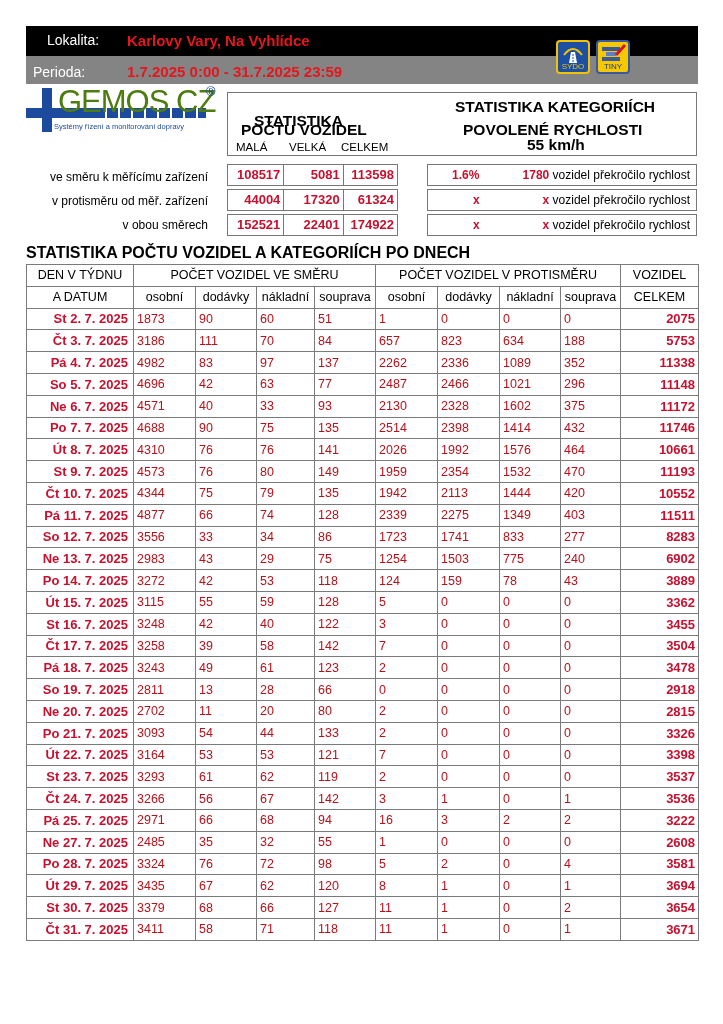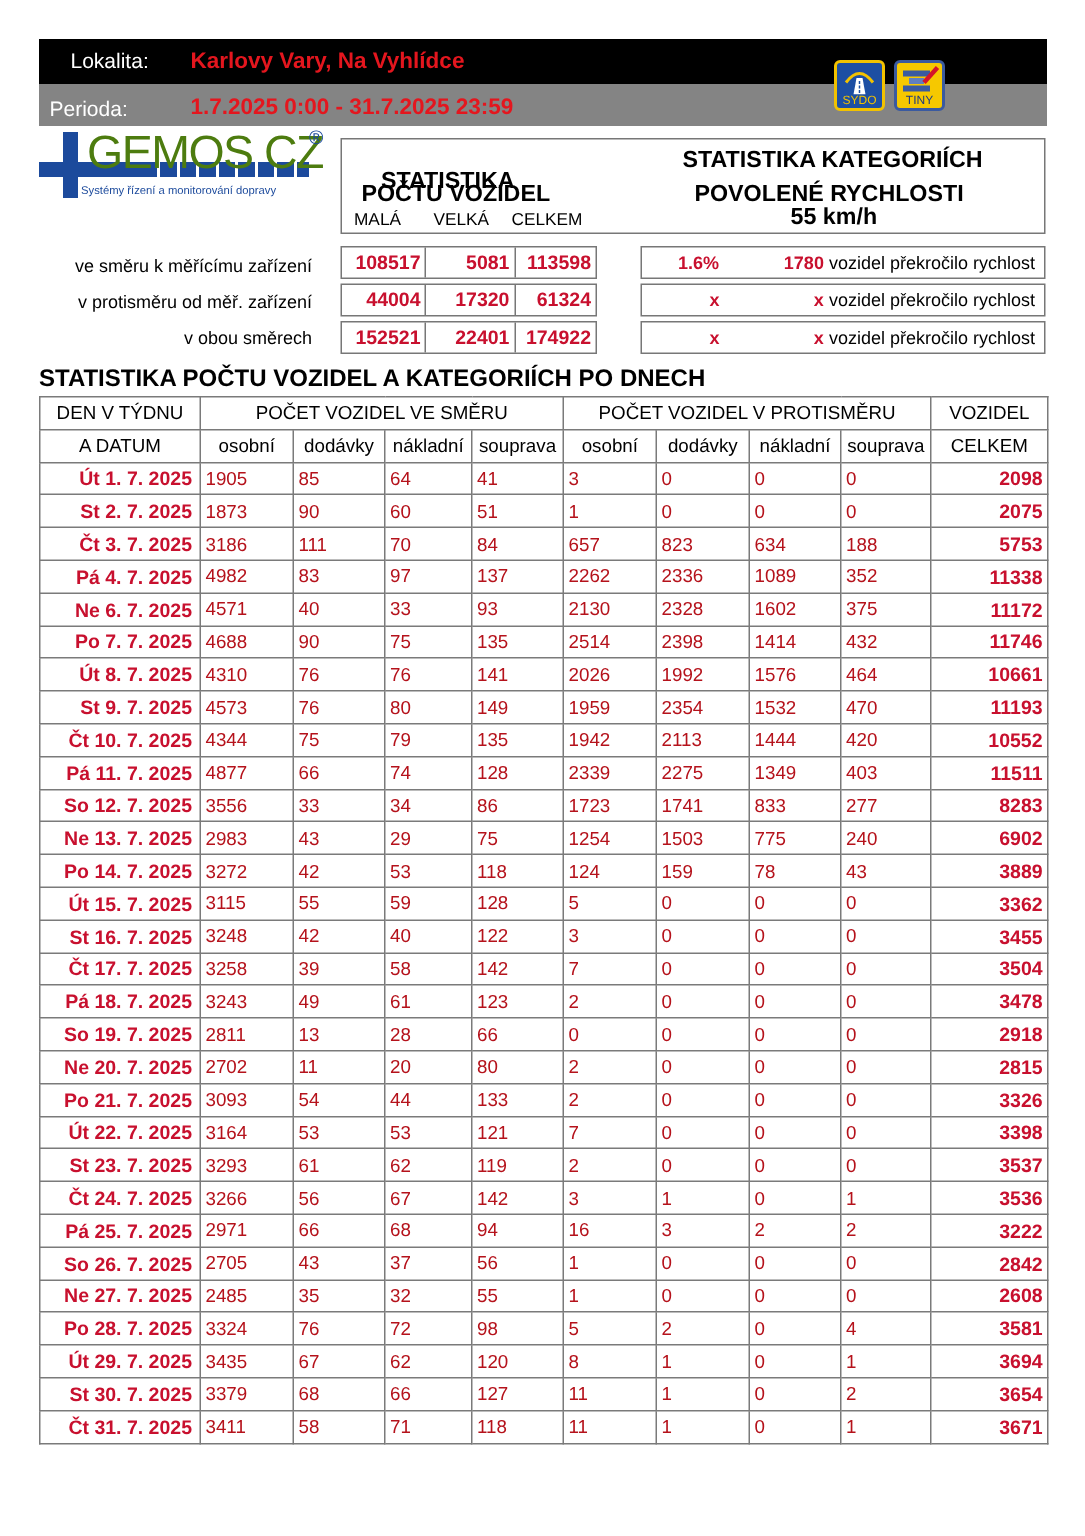--- a/index.html
+++ b/index.html
@@ -144,32 +144,20 @@
       <th>souprava</th>
       <th>osobní</th>
       <th>dodávky</th>
       <th>nákladní</th>
       <th>souprava</th>
       <th>CELKEM</th>
     </tr>
   </thead>
   <tbody id="daily-body">
       <tr>
-        <td class="day">Út  1. 7. 2025</td>
-        <td>1905</td>
-        <td>85</td>
-        <td>64</td>
-        <td>41</td>
-        <td>3</td>
-        <td>0</td>
-        <td>0</td>
-        <td>0</td>
-        <td class="tot">2098</td>
-      </tr>
-      <tr>
         <td class="day">St  2. 7. 2025</td>
         <td>1873</td>
         <td>90</td>
         <td>60</td>
         <td>51</td>
         <td>1</td>
         <td>0</td>
         <td>0</td>
         <td>0</td>
         <td class="tot">2075</td>
@@ -192,20 +180,32 @@
         <td>83</td>
         <td>97</td>
         <td>137</td>
         <td>2262</td>
         <td>2336</td>
         <td>1089</td>
         <td>352</td>
         <td class="tot">11338</td>
       </tr>
       <tr>
+        <td class="day">So  5. 7. 2025</td>
+        <td>4696</td>
+        <td>42</td>
+        <td>63</td>
+        <td>77</td>
+        <td>2487</td>
+        <td>2466</td>
+        <td>1021</td>
+        <td>296</td>
+        <td class="tot">11148</td>
+      </tr>
+      <tr>
         <td class="day">Ne  6. 7. 2025</td>
         <td>4571</td>
         <td>40</td>
         <td>33</td>
         <td>93</td>
         <td>2130</td>
         <td>2328</td>
         <td>1602</td>
         <td>375</td>
         <td class="tot">11172</td>
@@ -432,32 +432,20 @@
         <td>66</td>
         <td>68</td>
         <td>94</td>
         <td>16</td>
         <td>3</td>
         <td>2</td>
         <td>2</td>
         <td class="tot">3222</td>
       </tr>
       <tr>
-        <td class="day">So 26. 7. 2025</td>
-        <td>2705</td>
-        <td>43</td>
-        <td>37</td>
-        <td>56</td>
-        <td>1</td>
-        <td>0</td>
-        <td>0</td>
-        <td>0</td>
-        <td class="tot">2842</td>
-      </tr>
-      <tr>
         <td class="day">Ne 27. 7. 2025</td>
         <td>2485</td>
         <td>35</td>
         <td>32</td>
         <td>55</td>
         <td>1</td>
         <td>0</td>
         <td>0</td>
         <td>0</td>
         <td class="tot">2608</td>

